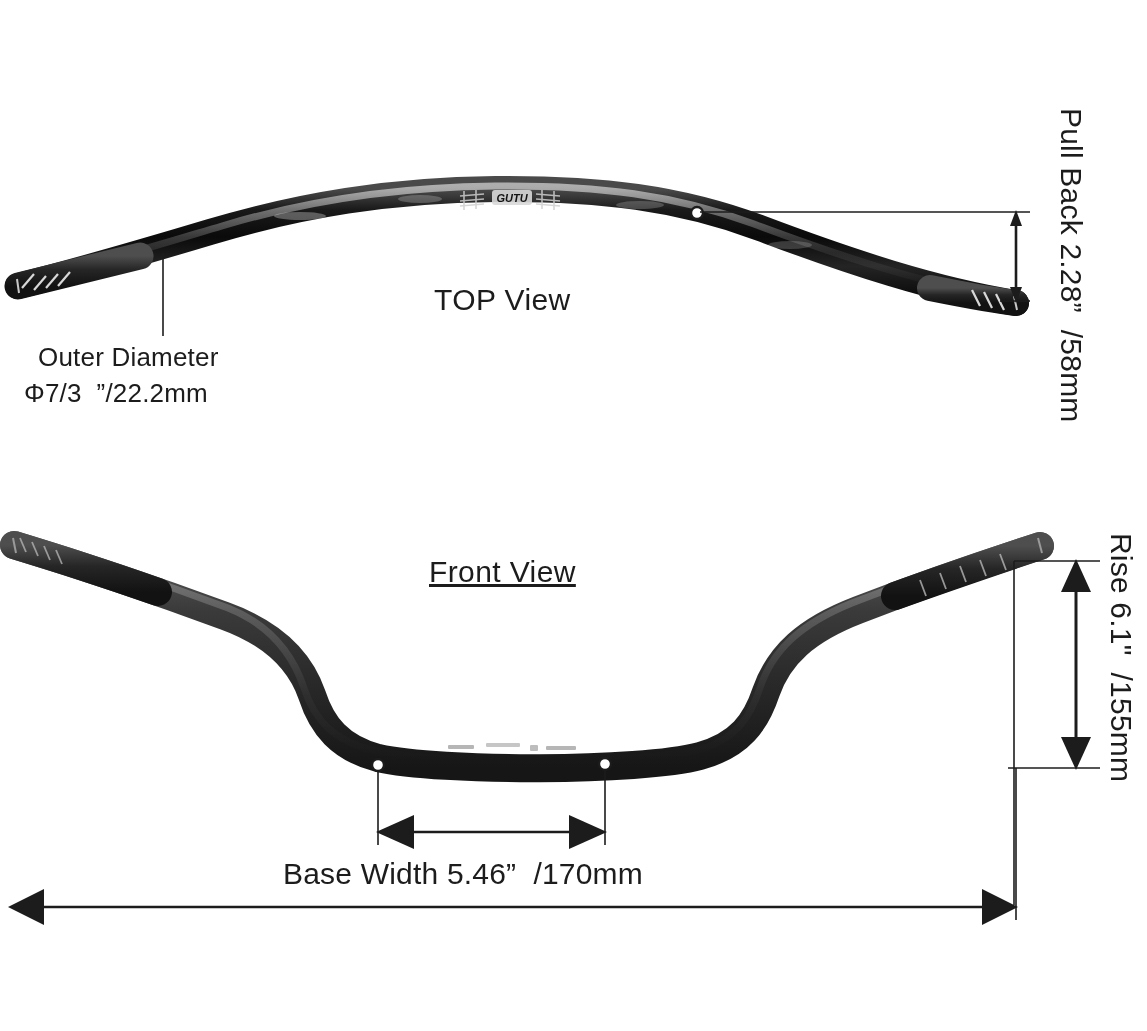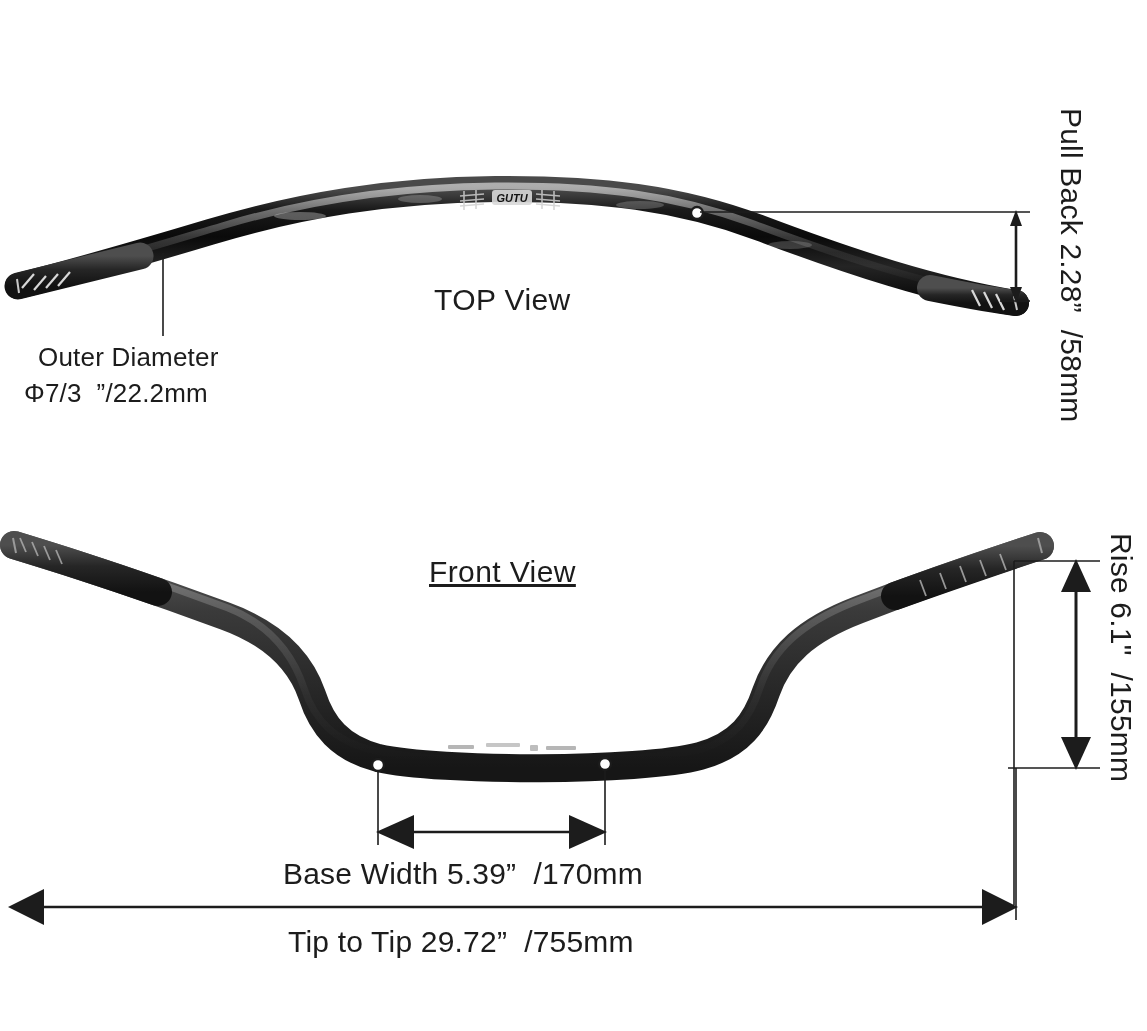--- a/index.html
+++ b/index.html
@@ -250,17 +250,16 @@
 
   <div class="label view-title" style="left:413px; top:555px;text-decoration:underline;">Front View</div>
 
   <div class="label callout-text" style="left:38px; top:341px;">Outer Diameter</div>
   <div class="label callout-text" style="left:24px; top:377px;">Φ7/3  ”/22.2mm</div>
 
   <div class="label dim-text rot-cw" style="left:1088px; top:108px;">Pull Back 2.28”  /58mm</div>
 
   <div class="label dim-text rot-cw" style="left:1138px; top:533px;">Rise 6.1"  /155mm</div>
 
-  <div class="label dim-text" style="left:283px; top:857px;">Base Width 5.39”  /170mm</div>
-
-  <div class="label dim-text" style="left:288px; top:925px;">Tip to Tip 29.72”  /755mm</div>
+  <div class="label dim-text" style="left:283px; top:857px;">Base Width 5.46”  /170mm</div>
+
 
 </div>
 
 </body></html>

